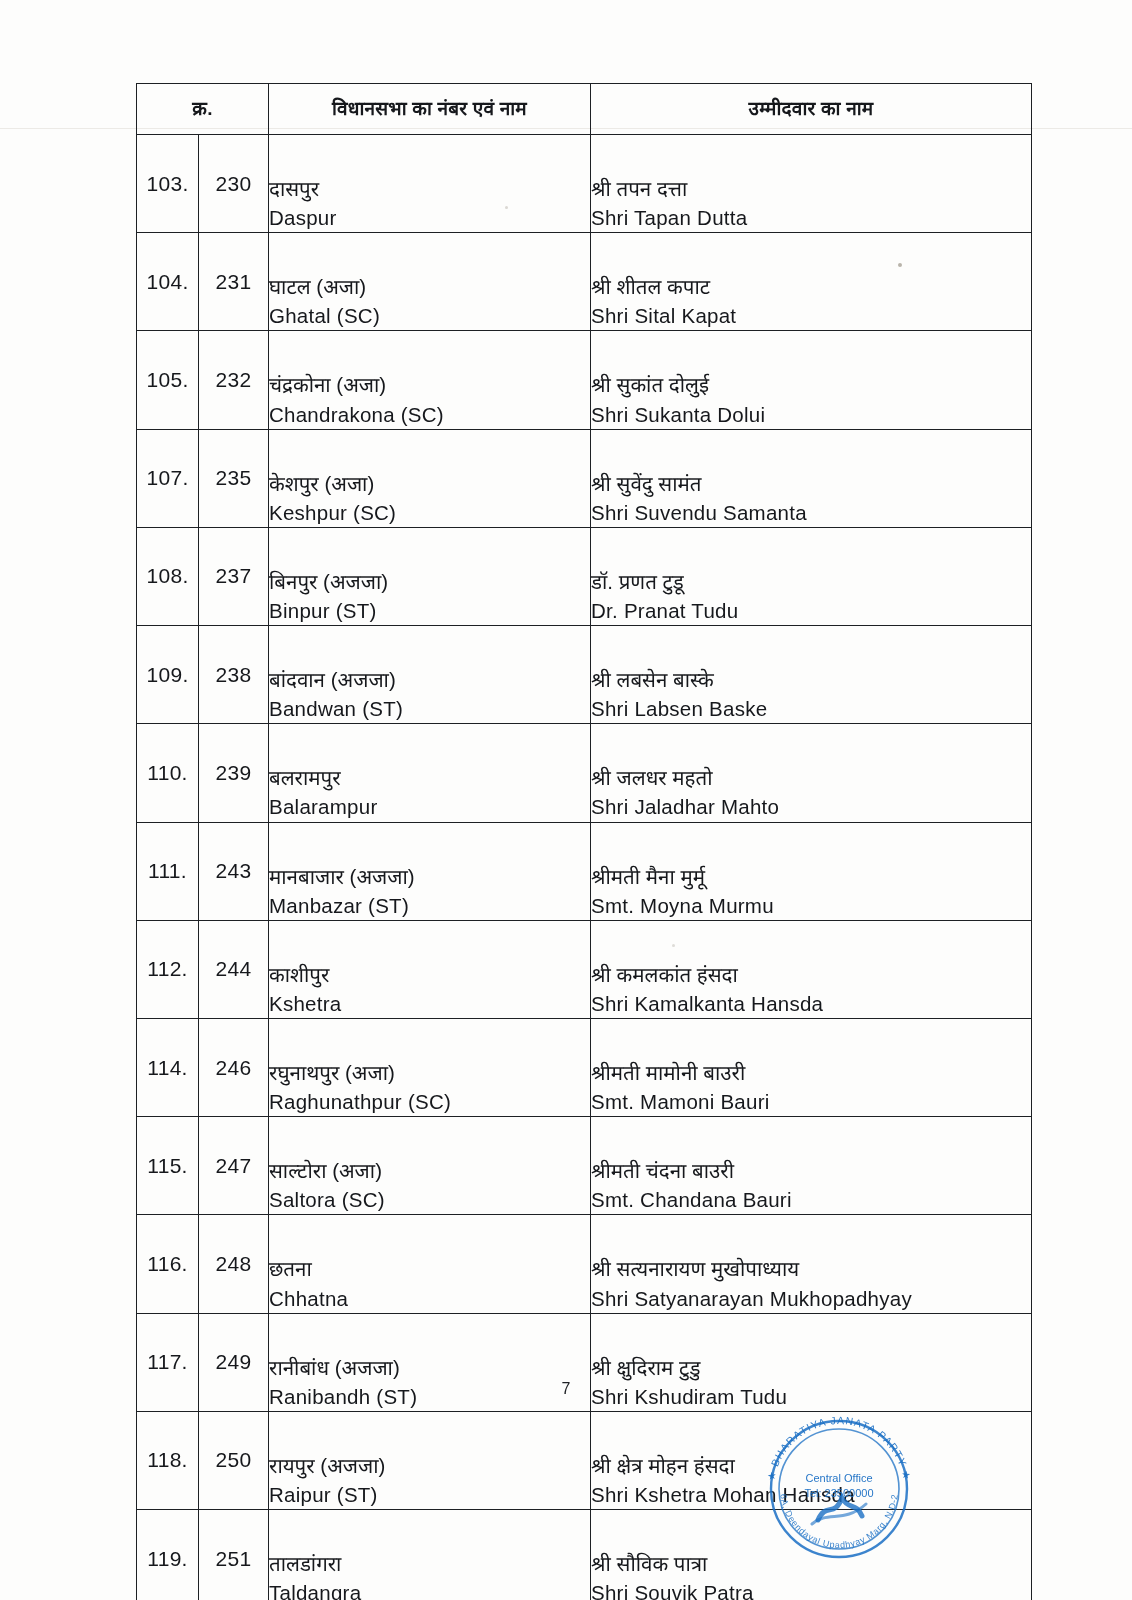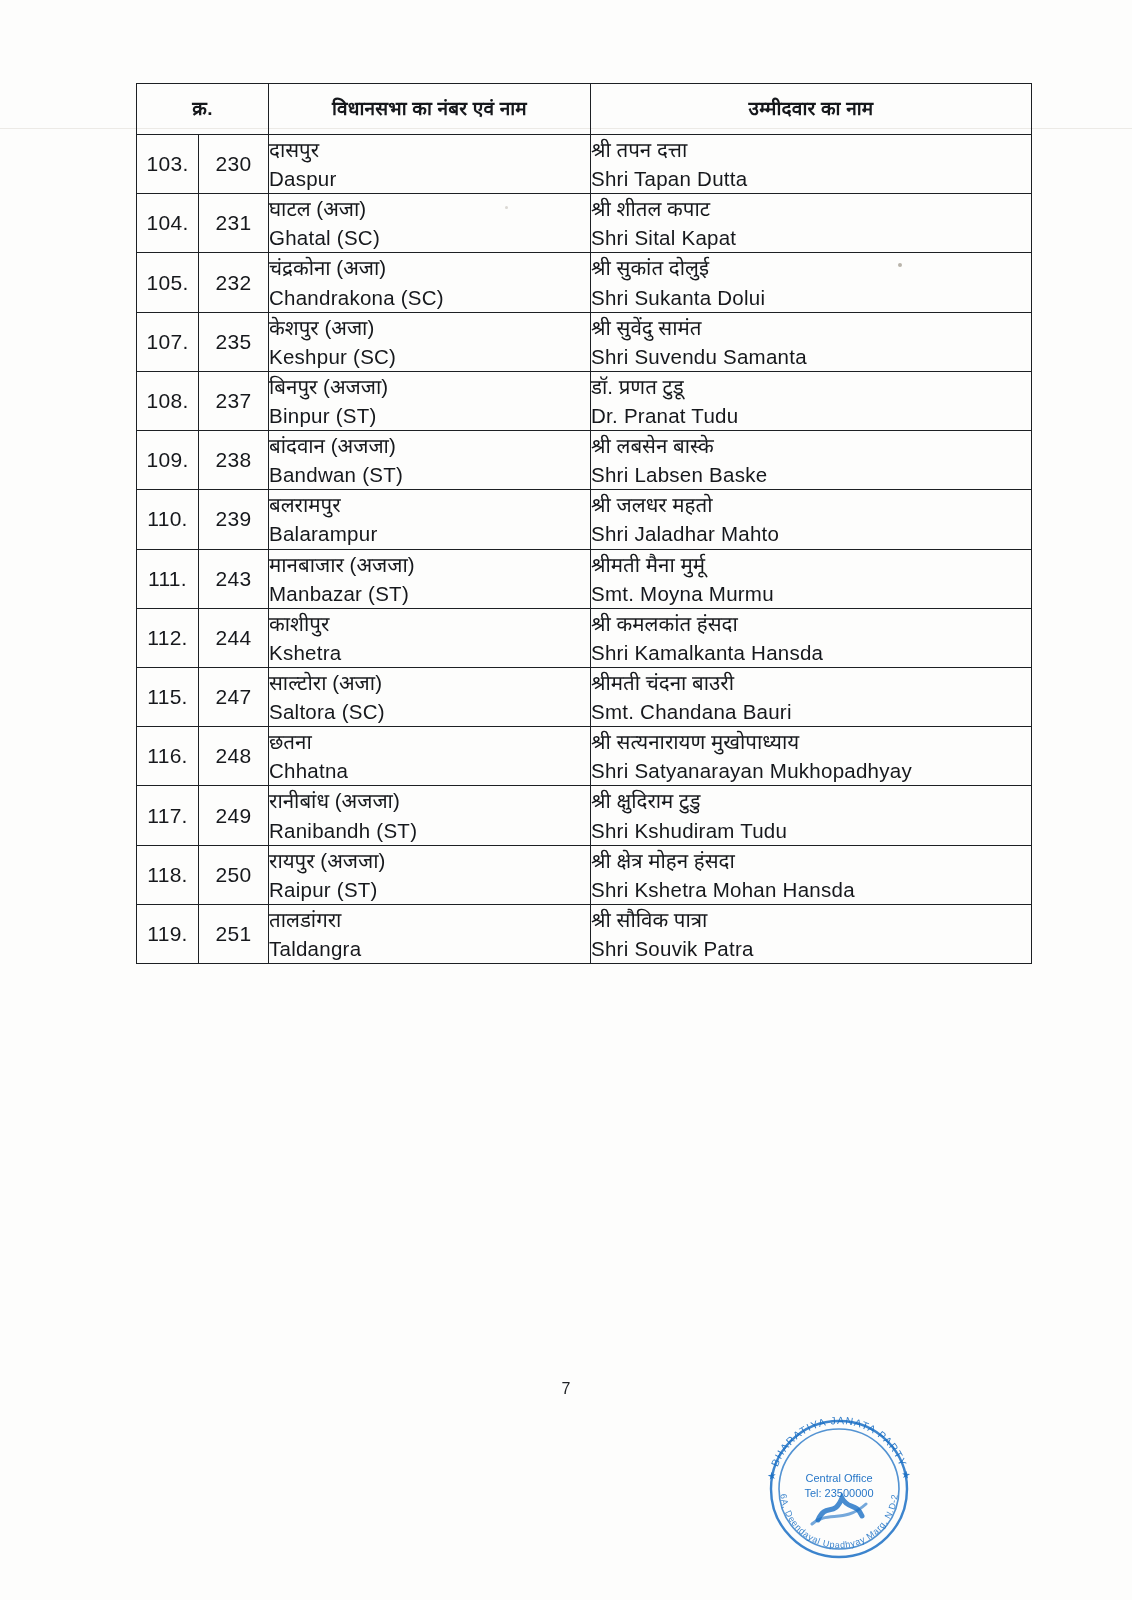--- a/index.html
+++ b/index.html
@@ -67,20 +67,21 @@
     letter-spacing: 0.3px;
   }
   .cell-text {
     padding: 7px 0 8px 14px;
     line-height: 1.42;
   }
   .line-hi {
     font-size: 20.5px;
     display: block;
     white-space: nowrap;
+    margin-top: 39px;
   }
   .line-en {
     font-size: 20.5px;
     display: block;
     white-space: nowrap;
     letter-spacing: 0.25px;
   }
   .bold .line-hi, .bold .line-en {
     font-weight: 400;
   }
@@ -242,20 +243,32 @@
           <td class="cell-text">
             <span class="line-hi">काशीपुर</span>
             <span class="line-en">Kshetra</span>
           </td>
           <td class="cell-text">
             <span class="line-hi">श्री कमलकांत हंसदा</span>
             <span class="line-en">Shri Kamalkanta Hansda</span>
           </td>
         </tr>
         <tr>
+          <td class="cell-sn">114.</td>
+          <td class="cell-no">246</td>
+          <td class="cell-text">
+            <span class="line-hi">रघुनाथपुर (अजा)</span>
+            <span class="line-en">Raghunathpur (SC)</span>
+          </td>
+          <td class="cell-text bold">
+            <span class="line-hi">श्रीमती मामोनी बाउरी</span>
+            <span class="line-en">Smt. Mamoni Bauri</span>
+          </td>
+        </tr>
+        <tr>
           <td class="cell-sn">115.</td>
           <td class="cell-no">247</td>
           <td class="cell-text">
             <span class="line-hi">साल्टोरा (अजा)</span>
             <span class="line-en">Saltora (SC)</span>
           </td>
           <td class="cell-text bold">
             <span class="line-hi">श्रीमती चंदना बाउरी</span>
             <span class="line-en">Smt. Chandana Bauri</span>
           </td>

